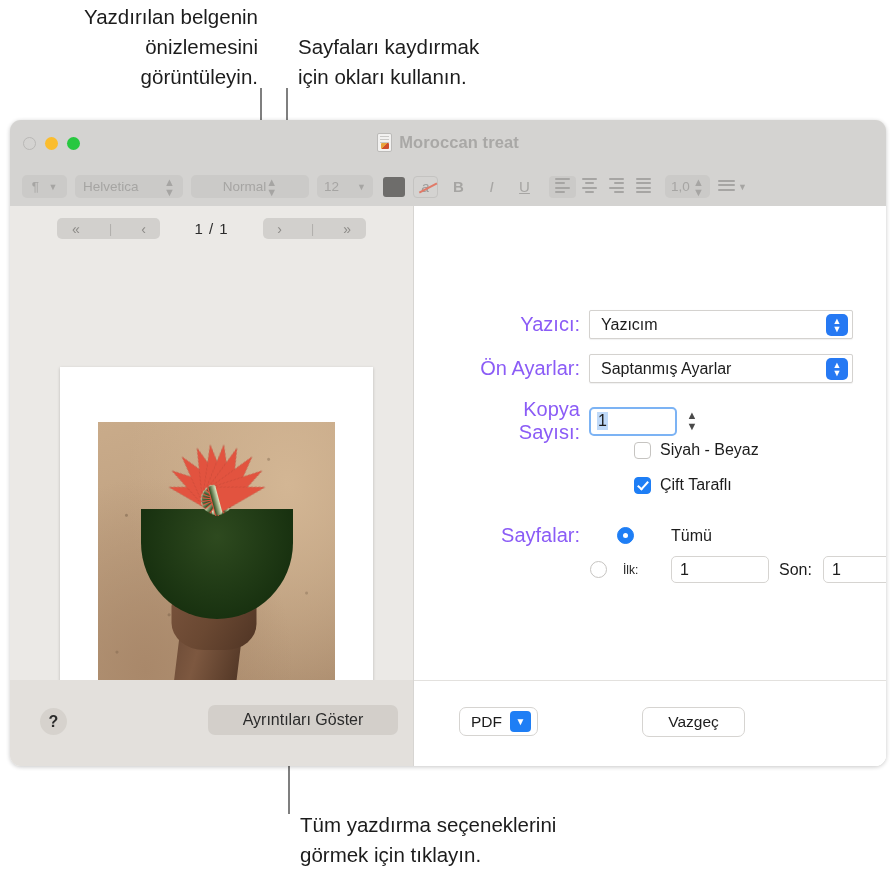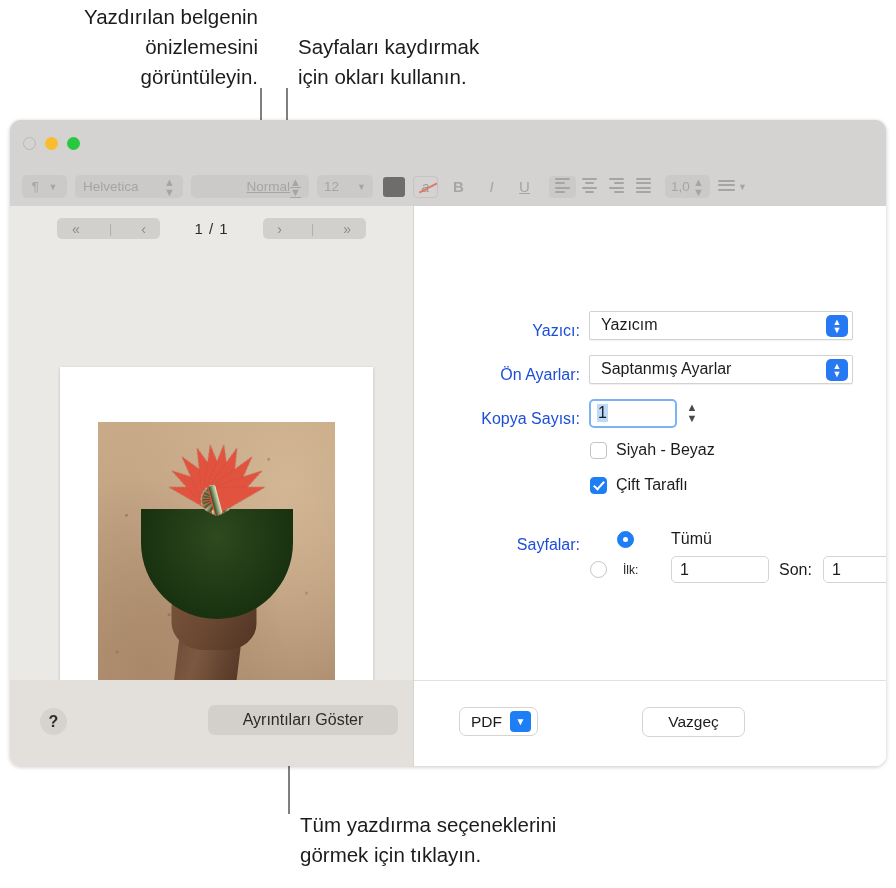--- a/index.html
+++ b/index.html
@@ -134,21 +134,21 @@
     border-radius: 5px;
     height: 23px;
     display: flex;
     align-items: center;
     color: #a6a5a3;
     font-size: 13.5px;
     box-sizing: border-box;
   }
   .tb-para { width: 45px; justify-content: space-around; padding: 0 5px; }
   .tb-font { width: 108px; padding: 0 8px; justify-content: space-between; }
-  .tb-style { width: 118px; padding: 0 8px; justify-content: flex-end; text-decoration: underline; }
+  .tb-style { width: 118px; padding: 0 8px; justify-content: center; }
   .tb-size { width: 56px; padding: 0 7px; justify-content: space-between; }
   .tb-line { width: 45px; padding: 0 6px; justify-content: space-between; }
   .stepper { font-size: 11px; color: #a6a5a3; line-height: 10px; }
   .chev { font-size: 9px; color: #a6a5a3; }
   .tb-swatch {
     width: 22px; height: 20px;
     background: #6e6d6b;
     border-radius: 3px;
     margin-left: 2px;
   }
@@ -402,24 +402,23 @@
     color: #ffffff;
   }
 
   
   .frow {
     position: absolute;
     display: flex;
     align-items: center;
   }
   .flabel {
-    font-size: 16px;
-    color: #1d4ed8;
+    font-size: 20px;
+    color: #8b5cf6;
     text-align: right;
-    margin-top: 12px;
   }
   .popup {
     height: 29px;
     border: 1px solid #d4d2cf;
     border-radius: 2px;
     background: #fff;
     box-sizing: border-box;
     display: flex;
     align-items: center;
     padding-left: 11px;
@@ -466,21 +465,21 @@
     width: 16px; height: 29px;
     display: flex; flex-direction: column;
     align-items: center; justify-content: center;
     color: #4a4a4a;
     font-size: 11px;
     line-height: 11px;
   }
   .checkrow {
     position: absolute;
     display: flex; align-items: center; gap: 9px;
-    font-size: 16px; color: #1c1c1c;
+    font-size: 16px; color: #1c1c1c; margin-left: 44px;
   }
   #row-bw   { left: 176px; top: 235px; }
   #row-duplex { left: 176px; top: 270px; }
   .cbox {
     width: 17px; height: 17px;
     border: 1px solid #c6c4c1;
     border-radius: 4px;
     background: #fff;
     box-sizing: border-box;
   }
@@ -547,20 +546,24 @@
 <div class="callout" id="callout-details">Tüm yazdırma seçeneklerini
 görmek için tıklayın.</div>
 <div class="leader" id="leader-details"></div>
 
 <div id="window">
 
   <div id="titlebar">
     <div class="tl-dot tl-close"></div>
     <div class="tl-dot tl-min"></div>
     <div class="tl-dot tl-max"></div>
+    <div id="title-group">
+      <div id="doc-icon"></div>
+      <div id="title-text">Moroccan treat</div>
+    </div>
   </div>
 
   <div id="toolbar">
     <div class="tb-chip tb-para">
       <span>¶</span>
       <span class="chev">▼</span>
     </div>
     <div class="tb-chip tb-font">
       <span>Helvetica</span>
       <span class="stepper">▲<br>▼</span>

